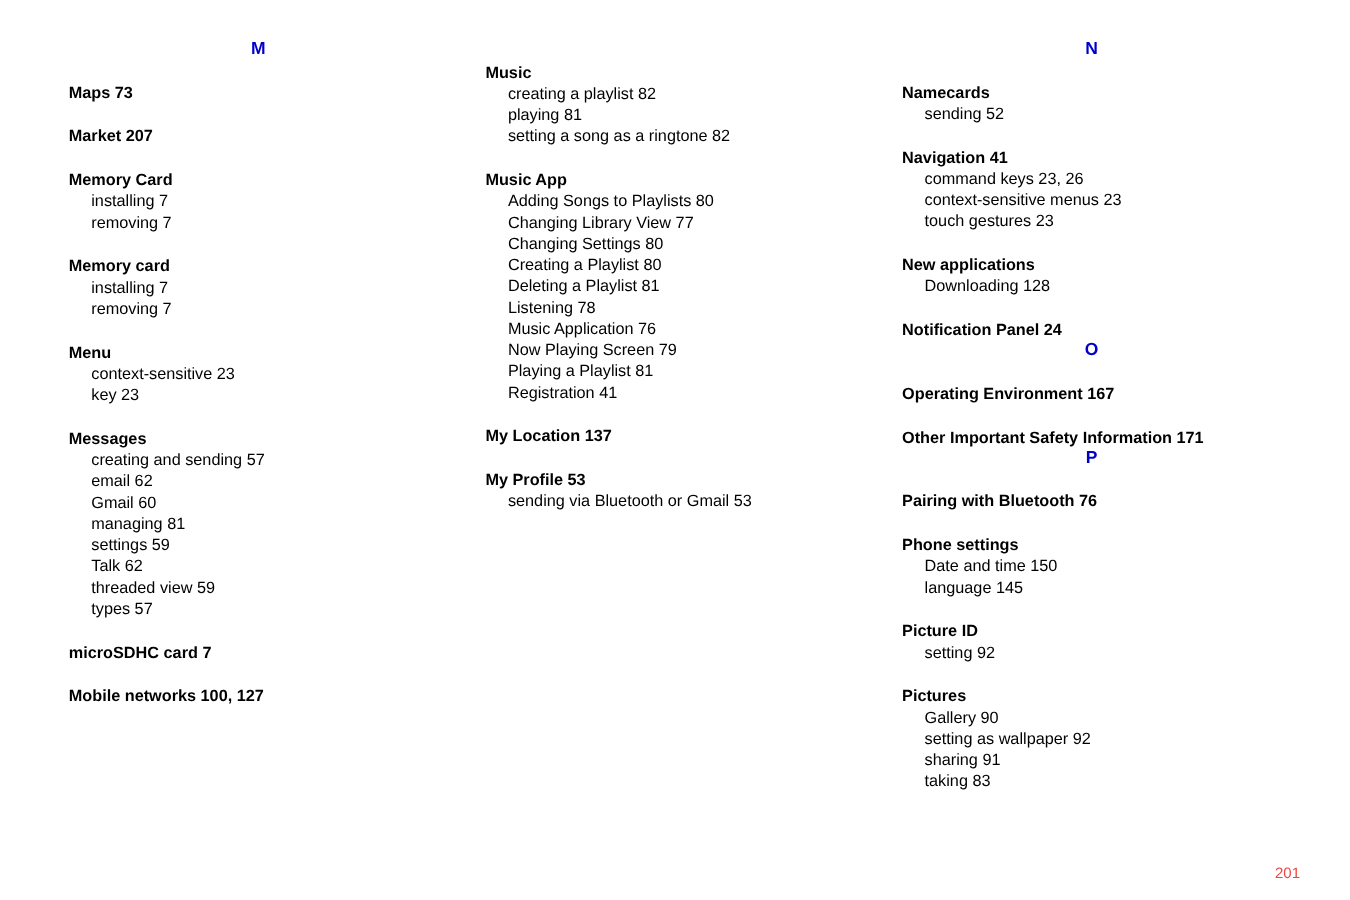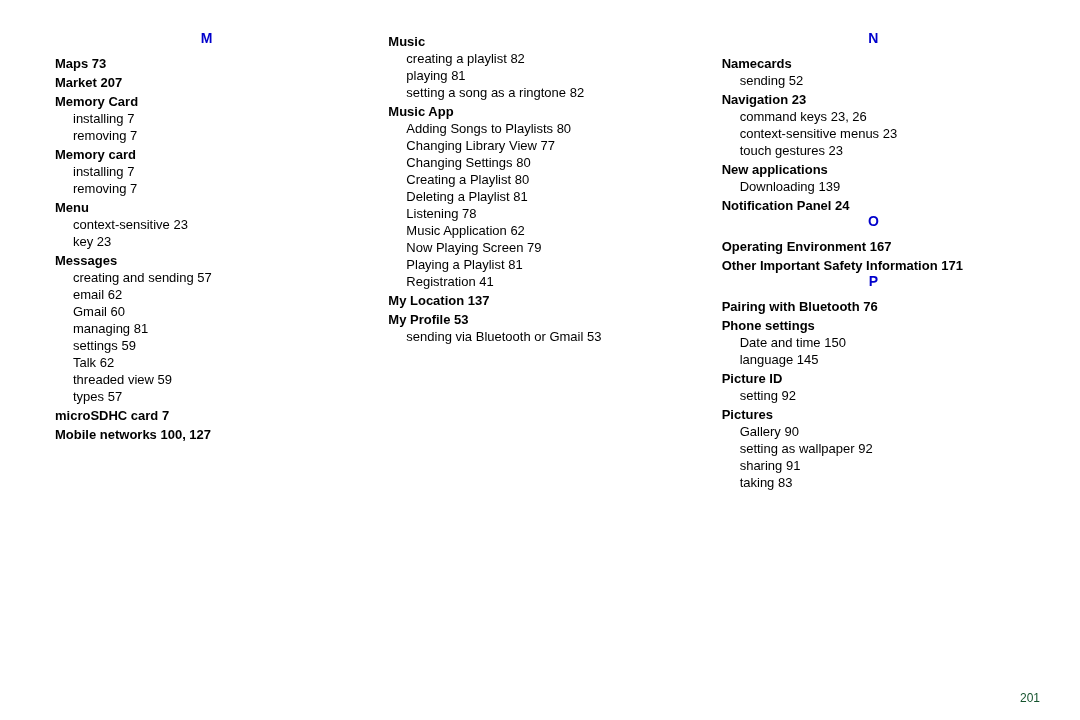--- a/index.html
+++ b/index.html
@@ -30,33 +30,33 @@
     .section-header {
       color: #0000cc;
       font-weight: bold;
       font-size: 14px;
       text-align: center;
       margin-bottom: 10px;
     }
     .entry-bold {
       font-weight: bold;
       font-size: 13px;
-      margin-top: 4px;
+      margin-top: 20px;
     }
     .sub-entry {
       font-size: 13px;
       margin-top: 2px;
       padding-left: 18px;
     }
     .page-number {
       position: absolute;
       bottom: 15px;
       right: 40px;
       font-size: 12px;
-      color: #14532d;
+      color: #ef4444;
       margin-left: 24px;
     }
   </style>
 </head>
 <body>
 
 <div class="page">
   <div class="columns">
   <div class="column">
         <div class="section-header">M</div>
@@ -88,38 +88,38 @@
         <div class="sub-entry">creating a playlist  82</div>
         <div class="sub-entry">playing  81</div>
         <div class="sub-entry">setting a song as a ringtone  82</div>
         <div class="entry-bold">Music App</div>
         <div class="sub-entry">Adding Songs to Playlists  80</div>
         <div class="sub-entry">Changing Library View  77</div>
         <div class="sub-entry">Changing Settings  80</div>
         <div class="sub-entry">Creating a Playlist  80</div>
         <div class="sub-entry">Deleting a Playlist  81</div>
         <div class="sub-entry">Listening  78</div>
-        <div class="sub-entry">Music Application  62</div>
+        <div class="sub-entry">Music Application  76</div>
         <div class="sub-entry">Now Playing Screen  79</div>
         <div class="sub-entry">Playing a Playlist  81</div>
         <div class="sub-entry">Registration  41</div>
         <div class="entry-bold">My Location  137</div>
         <div class="entry-bold">My Profile  53</div>
         <div class="sub-entry">sending via Bluetooth or Gmail  53</div>
       </div>
       <div class="column">
         <div class="section-header">N</div>
         <div class="entry-bold">Namecards</div>
         <div class="sub-entry">sending  52</div>
-        <div class="entry-bold">Navigation  23</div>
+        <div class="entry-bold">Navigation  41</div>
         <div class="sub-entry">command keys  23, 26</div>
         <div class="sub-entry">context-sensitive menus  23</div>
         <div class="sub-entry">touch gestures  23</div>
         <div class="entry-bold">New applications</div>
-        <div class="sub-entry">Downloading  139</div>
+        <div class="sub-entry">Downloading  128</div>
         <div class="entry-bold">Notification Panel  24</div>
         <div class="section-header">O</div>
         <div class="entry-bold">Operating Environment  167</div>
         <div class="entry-bold">Other Important Safety Information  171</div>
         <div class="section-header">P</div>
         <div class="entry-bold">Pairing with Bluetooth  76</div>
         <div class="entry-bold">Phone settings</div>
         <div class="sub-entry">Date and time  150</div>
         <div class="sub-entry">language  145</div>
         <div class="entry-bold">Picture ID</div>

